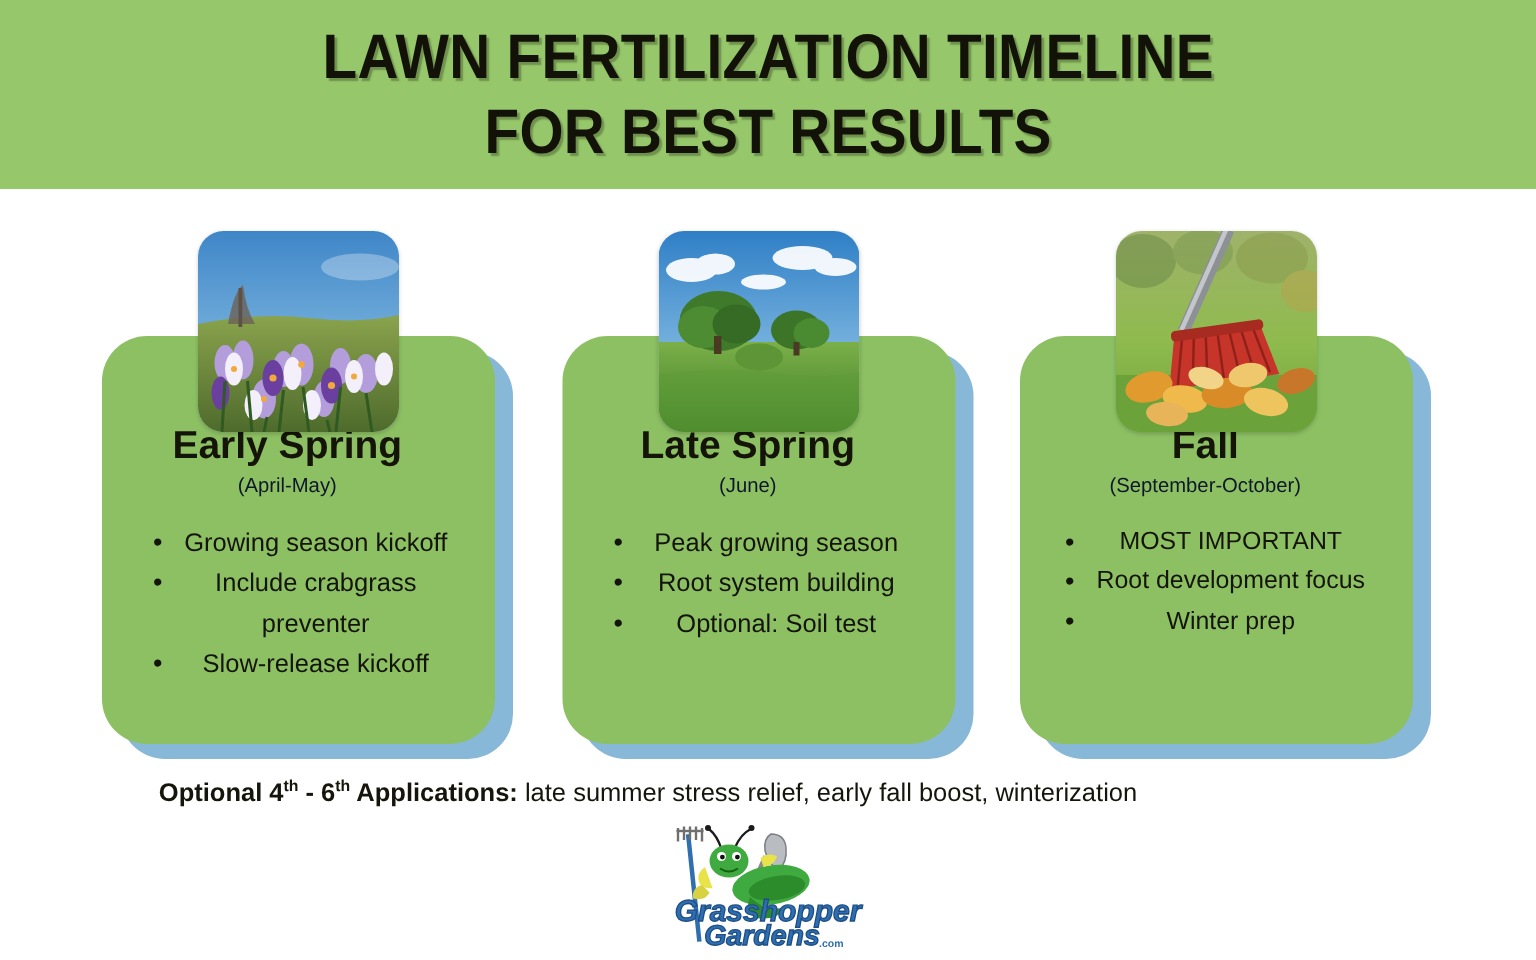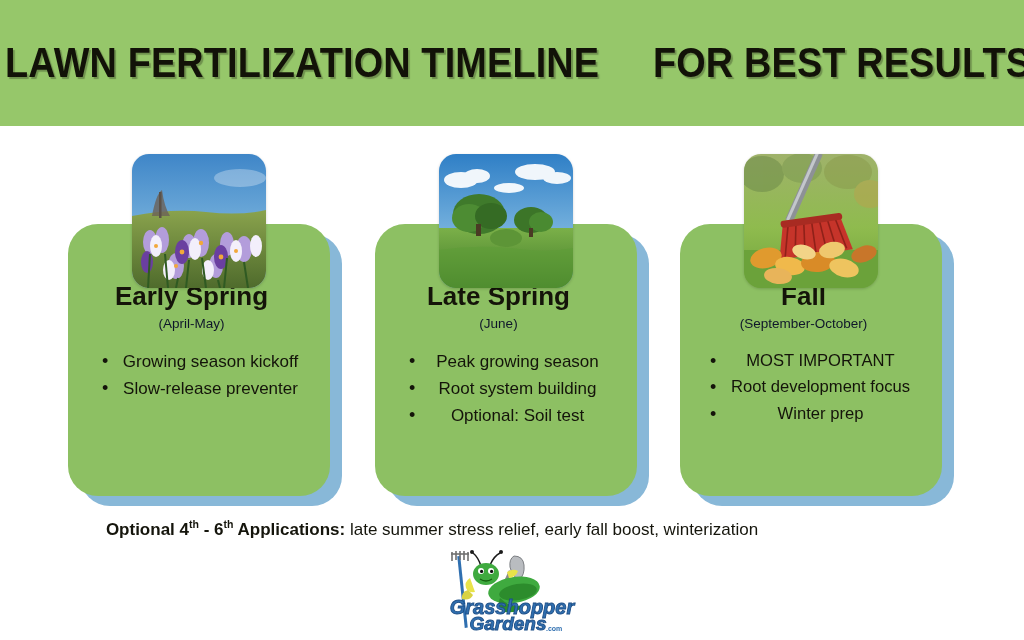--- a/index.html
+++ b/index.html
@@ -17,21 +17,21 @@
 
   
   .header-band {
     position: absolute;
     left: 0;
     top: 0;
     width: 1024px;
     height: 126px;
     background: #96c76a;
     display: flex;
-    flex-direction: row;
+    flex-direction: column;
     align-items: center;
     justify-content: center;
   }
   .header-line {
     color: #121208;
     font-family: "Liberation Sans Narrow", "Liberation Sans", sans-serif;
     font-weight: bold;
     font-size: 42px;
     line-height: 1.18;
     letter-spacing: 0.2px;
@@ -235,21 +235,22 @@
           </g>
         </g>
       </svg>
     </div>
 
     <div class="card-body">
       <div class="card-title">Early Spring</div>
       <div class="card-sub">(April-May)</div>
       <ul class="card-list">
         <li>Growing season kickoff</li>
-        <li>Slow-release preventer</li>
+        <li>Include crabgrass preventer</li>
+        <li>Slow-release kickoff</li>
       </ul>
     </div>
   </div>
 
   <div class="card-wrap c3">
     <div class="card-shadow"></div>
 
     <div class="card-photo">
       <svg viewBox="0 0 134 134">
         <defs>

